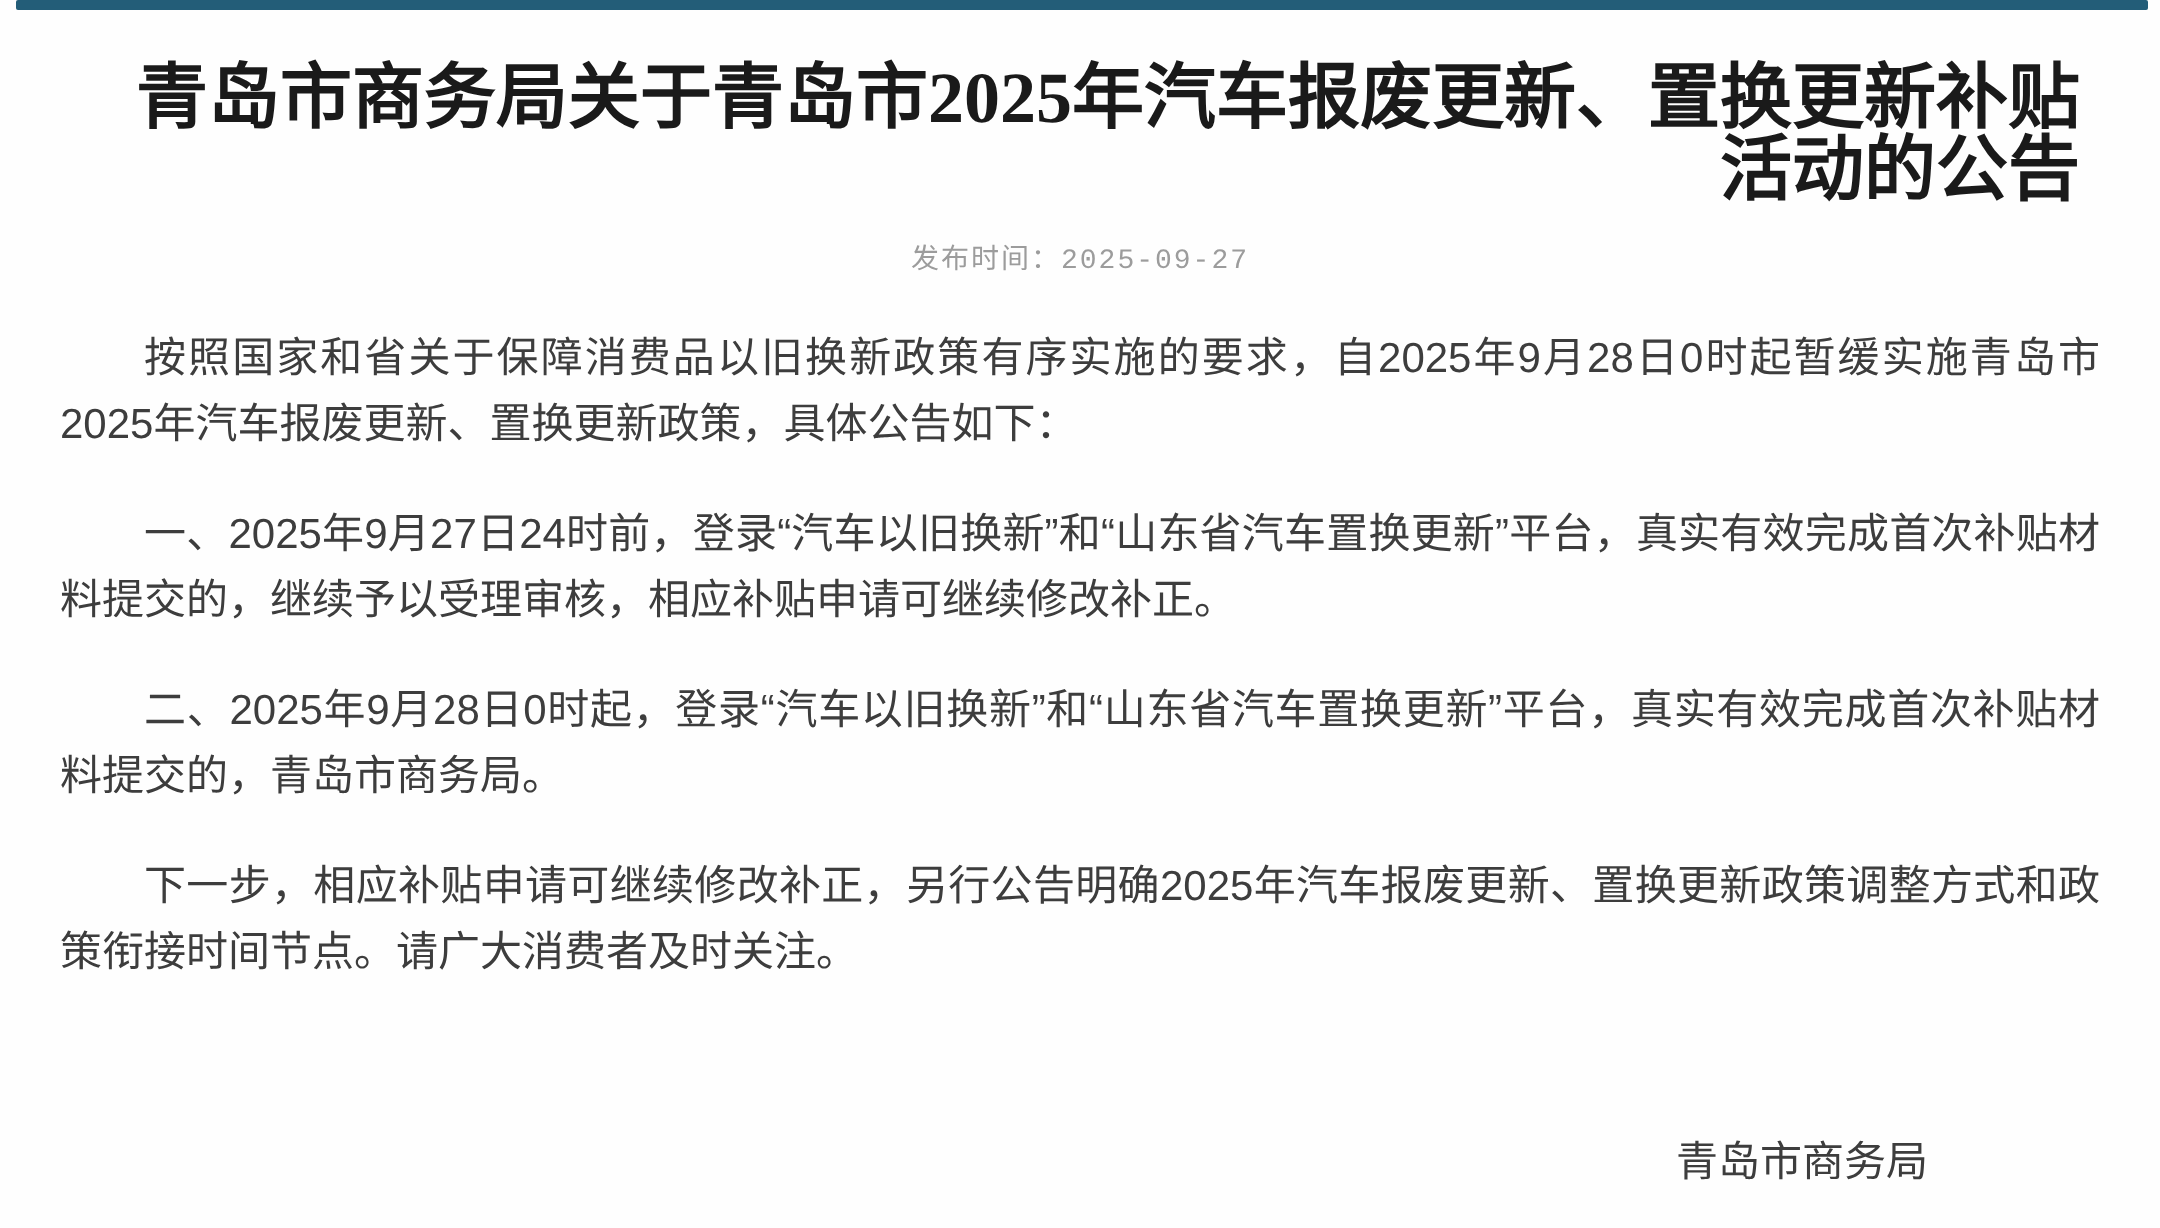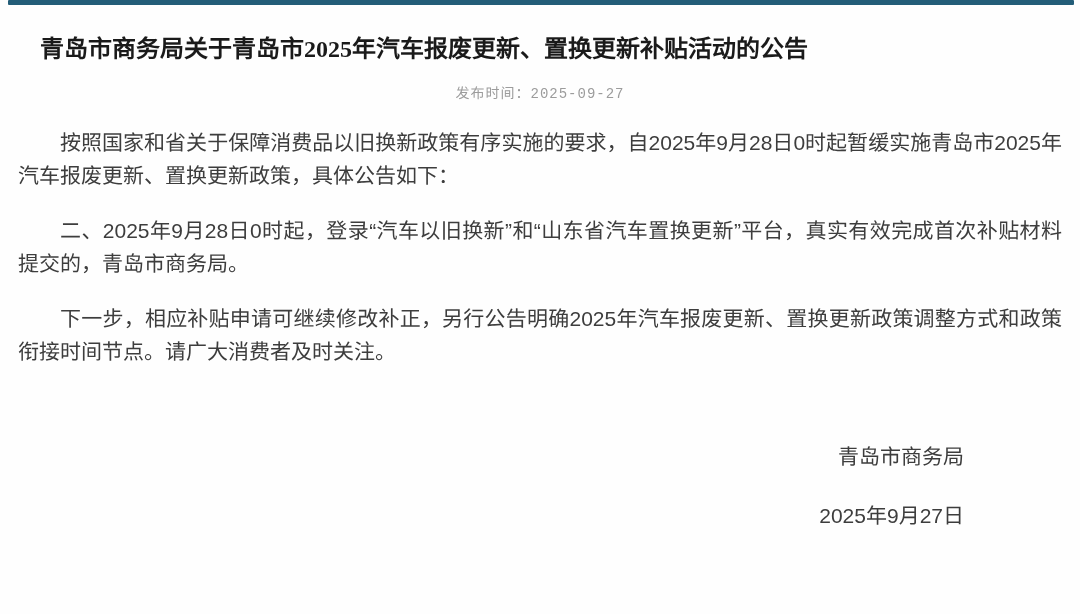--- a/index.html
+++ b/index.html
@@ -17,38 +17,38 @@
     font-family: "Liberation Sans", "DejaVu Sans", sans-serif;
   }
   .top-bar {
     margin: 0 6px 0 8px;
     height: 5px;
     background: var(--accent);
     border-radius: 1px;
   }
   .page-title {
     margin: 26px 40px 0;
-    text-align: left;
+    text-align: right;
     font-family: "Liberation Serif", "DejaVu Serif", serif;
     font-weight: 700;
-    font-size: 24px;
+    font-size: 36px;
     line-height: 36px;
     color: var(--title-text);
   }
   .publish-time {
     margin-top: 15px;
     text-align: center;
     font-family: Liberation Mono, monospace;
     font-size: 14px;
     letter-spacing: 1px;
     color: var(--meta-text);
   }
   .content {
     margin-top: 24px;
-    padding: 0 18px;
+    padding: 0 30px;
   }
   .content p {
     font-size: 21px;
     line-height: 33px;
     text-indent: 42px;
     color: var(--body-text);
     margin-bottom: 22px;
     text-align: justify;
   }
   .signature-block {
@@ -69,20 +69,21 @@
 <body>
 
 <div class="top-bar"></div>
 
 <h1 class="page-title">青岛市商务局关于青岛市2025年汽车报废更新、置换更新补贴活动的公告</h1>
 
 <div class="publish-time">发布时间：2025-09-27</div>
 
 <article class="content">
   <p>按照国家和省关于保障消费品以旧换新政策有序实施的要求，自2025年9月28日0时起暂缓实施青岛市2025年汽车报废更新、置换更新政策，具体公告如下：</p>
+  <p>一、2025年9月27日24时前，登录“汽车以旧换新”和“山东省汽车置换更新”平台，真实有效完成首次补贴材料提交的，继续予以受理审核，相应补贴申请可继续修改补正。</p>
   <p>二、2025年9月28日0时起，登录“汽车以旧换新”和“山东省汽车置换更新”平台，真实有效完成首次补贴材料提交的，青岛市商务局。</p>
   <p>下一步，相应补贴申请可继续修改补正，另行公告明确2025年汽车报废更新、置换更新政策调整方式和政策衔接时间节点。请广大消费者及时关注。</p>
 </article>
 
 <div class="signature-block">
   <p class="signature-org">青岛市商务局</p>
   <p class="signature-date">2025年9月27日</p>
 </div>
 
 </body></html>

